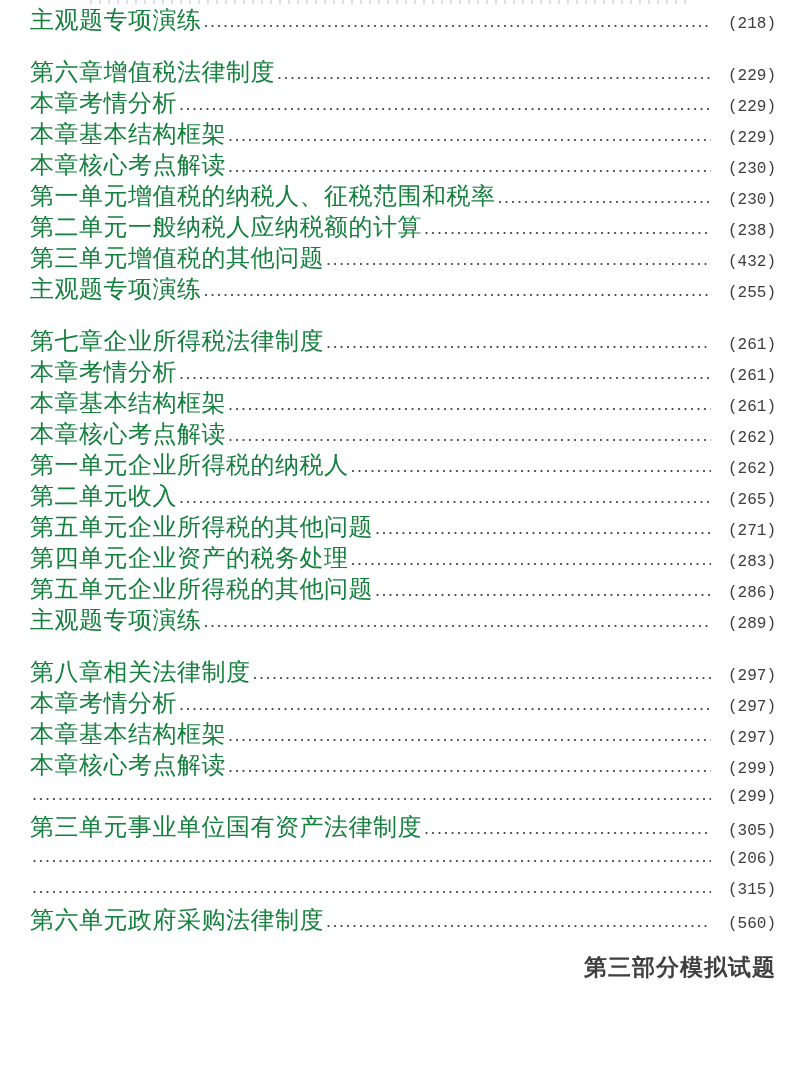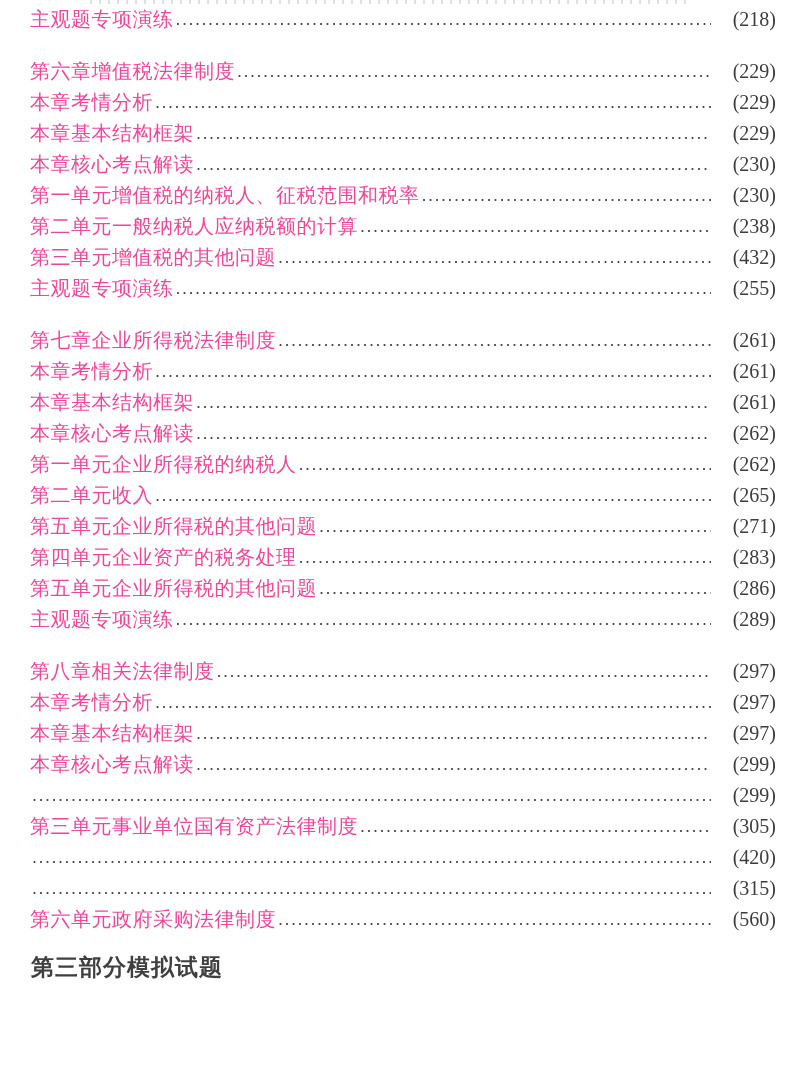--- a/index.html
+++ b/index.html
@@ -42,55 +42,56 @@
     margin-top: 21px;
   }
   .row {
     display: flex;
     align-items: baseline;
     height: 31px;
     line-height: 31px;
     white-space: nowrap;
   }
   .t {
-    font-size: 20px;
+    font-size: 24px;
     letter-spacing: 0.5px;
-    color: #ec4899;
+    color: #15803d;
     flex: 0 0 auto;
   }
   .leader {
     flex: 1 1 auto;
     overflow: hidden;
     margin-left: 2px;
     margin-right: 7px;
     font-size: 18px;
     letter-spacing: 1.5px;
     color: #474747;
     position: relative;
     top: -1px;
   }
   .leader::after {
     content: "....................................................................................................................................................................";
   }
   .p {
     flex: 0 0 auto;
     width: 58px;
     text-align: right;
-    font-family: Liberation Serif, serif;
-    font-size: 20px;
+    font-family: Liberation Mono, monospace;
+    font-size: 16px;
     color: #3d3d3d;
   }
   .part-heading {
     margin-top: 16px;
     margin-left: 1px;
     font-size: 23px;
     font-weight: 600;
     letter-spacing: 1px;
     color: #3f3f3f;
     line-height: 33px;
+    text-align: right;
   }
 </style>
 </head>
 <body>
 
 <div class="clip-top"></div>
 
 <div class="toc-wrap">
   <div id="toc-sections">
       <div class="toc-section">
@@ -219,21 +220,21 @@
           <span class="leader"></span>
           <span class="p">(299)</span>
         </div>
         <div class="row">
           <span class="t">第三单元事业单位国有资产法律制度</span>
           <span class="leader"></span>
           <span class="p">(305)</span>
         </div>
         <div class="row">
           <span class="leader"></span>
-          <span class="p">(420)</span>
+          <span class="p">(206)</span>
         </div>
         <div class="row">
           <span class="leader"></span>
           <span class="p">(315)</span>
         </div>
         <div class="row">
           <span class="t">第六单元政府采购法律制度</span>
           <span class="leader"></span>
           <span class="p">(560)</span>
         </div>

